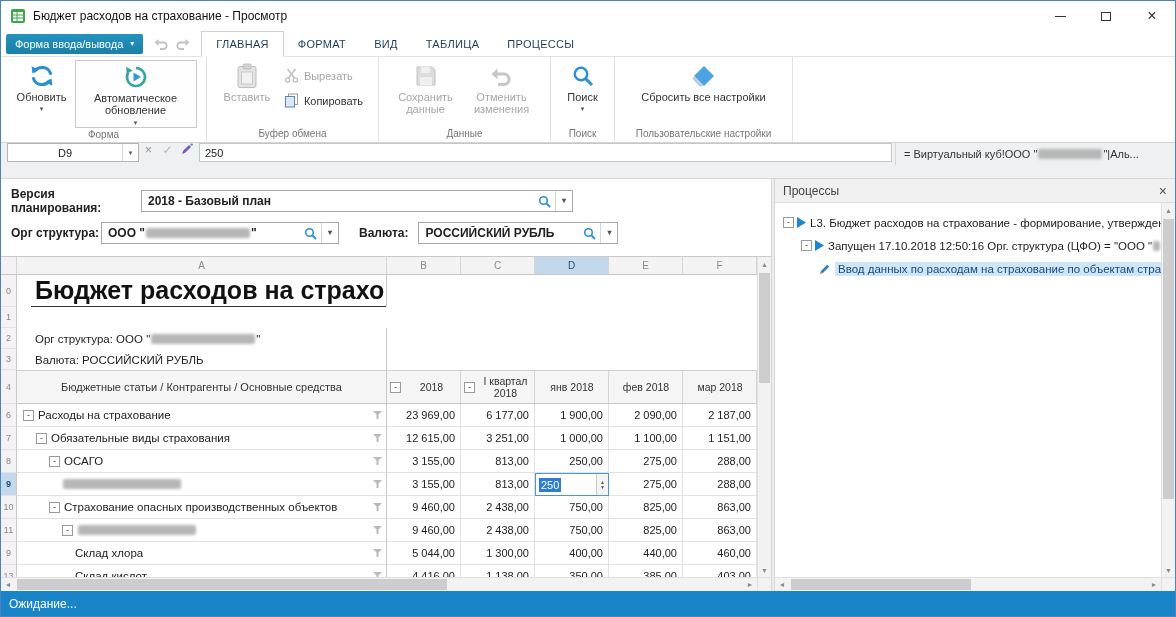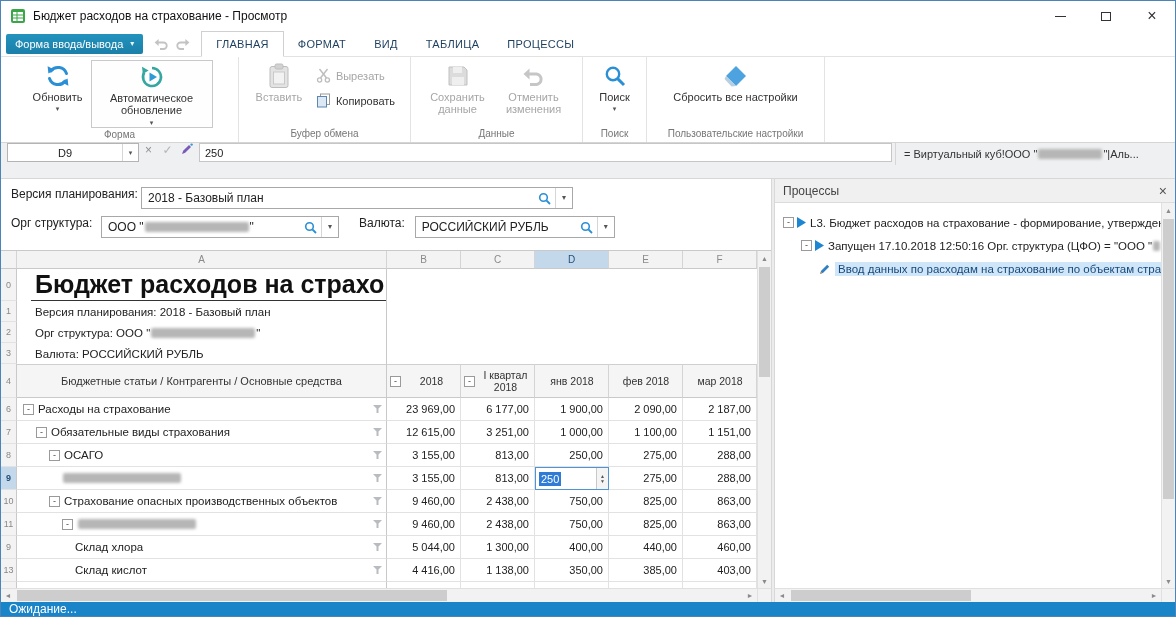--- a/index.html
+++ b/index.html
@@ -60,21 +60,21 @@
   .f-right { width: 280px; flex: none; font-size: 11px; color: #333; padding-left: 8px; display: flex; align-items: center; white-space: nowrap; overflow: hidden; border-left: 1px solid #d6d6d6; align-self: stretch; }
 
   
   .main { flex: 1; display: flex; overflow: hidden; }
   .left { width: 770px; flex: none; display: flex; flex-direction: column; background: #fff; overflow: hidden; }
   .splitter { width: 4px; flex: none; background: #ececec; border-left: 1px solid #d8d8d8; border-right: 1px solid #d8d8d8; }
   .right { flex: 1; display: flex; flex-direction: column; background: #fff; overflow: hidden; }
 
   
   .filters { padding: 8px 0 5px 10px; flex: none; }
-  .filter-row { display: flex; align-items: flex-start; margin-bottom: 7px; }
+  .filter-row { display: flex; align-items: center; margin-bottom: 7px; font-weight: bold; }
   .f-label { font-size: 12px; color: #222; flex: none; }
   .combo { height: 22px; background: #fff; border: 1px solid #a8a8a8; display: flex; align-items: center; font-size: 12px; padding-left: 6px; flex: none; }
   .combo-text { flex: 1; white-space: nowrap; overflow: hidden; display: flex; align-items: center; }
   .combo .mag { padding: 0 4px; }
   .combo .csep { width: 1px; align-self: stretch; background: #d6d6d6; }
   .combo .dd-caret { width: 16px; text-align: center; font-size: 8px; color: #555; }
 
   
   .grid-area { flex: 1; display: flex; overflow: hidden; border-top: 1px solid #c9c9c9; }
   .grid-main { width: 756px; flex: none; overflow: hidden; }
@@ -126,21 +126,21 @@
   .proc-header { height: 24px; flex: none; background: #f0f0f0; border-bottom: 1px solid #dcdcdc; display: flex; align-items: center; padding: 0 8px; font-size: 12px; color: #444; }
   .proc-close { margin-left: auto; color: #555; font-size: 14px; line-height: 1; }
   .proc-mid { flex: 1; display: flex; overflow: hidden; }
   .proc-body { flex: 1; background: #fff; padding: 8px 0 0 8px; overflow: hidden; }
   .proc-item { display: flex; align-items: center; height: 23px; font-size: 11.5px; color: #222; white-space: nowrap; overflow: hidden; }
   .proc-item .cbox { margin-right: 3px; }
   .proc-icon { margin-right: 4px; flex: none; }
   .proc-text.sel { background: #cfe6f9; color: #17487b; padding: 1px 3px; }
 
   
-  .statusbar { height: 14px; flex: none; background: #1984c8; color: #fff; display: flex; align-items: center; padding: 0 8px; font-size: 12px; }
+  .statusbar { height: 25px; flex: none; background: #1984c8; color: #fff; display: flex; align-items: center; padding: 0 8px; font-size: 12px; }
 </style>
 </head>
 <body>
 
 <div class="titlebar">
   <span class="app-icon">
     <svg width="16" height="16" viewBox="0 0 16 16">
         <rect x="1" y="1" width="14" height="14" rx="2" fill="#3aa648"></rect>
         <rect x="3" y="4" width="10" height="9" fill="#fff"></rect>
         <line x1="3" y1="7" x2="13" y2="7" stroke="#3aa648"></line>
@@ -185,21 +185,21 @@
       <div class="tab active">ГЛАВНАЯ</div>
       <div class="tab">ФОРМАТ</div>
       <div class="tab">ВИД</div>
       <div class="tab">ТАБЛИЦА</div>
       <div class="tab">ПРОЦЕССЫ</div>
     </div>
 </div>
 
 <div class="ribbon">
 
-  <div class="rgroup" style="width:238px">
+  <div class="rgroup" style="width:206px">
     <div class="rgroup-body">
       <div class="rbtn" style="width:62px">
         <span class="ricon">
             <svg width="26" height="26" viewBox="0 0 26 26">
               <path d="M21.5 10.5 A9 9 0 0 0 5.8 8" fill="none" stroke="#2b8fd6" stroke-width="3" stroke-linecap="round"></path>
               <polygon points="2.6,3.2 3.4,10.6 9.6,6.8" fill="#2b8fd6"></polygon>
               <path d="M4.5 15.5 A9 9 0 0 0 20.2 18" fill="none" stroke="#2b8fd6" stroke-width="3" stroke-linecap="round"></path>
               <polygon points="23.4,22.8 22.6,15.4 16.4,19.2" fill="#2b8fd6"></polygon>
             </svg>
           </span>
@@ -406,23 +406,20 @@
         <div>
             <div class="grow row-title">
               <div class="gut">0</div>
               <div class="cellA">
                 <span class="grid-title">Бюджет расходов на страхование</span>
               </div>
               <div class="w-rest"></div>
             </div>
             <div class="grow row-info">
               <div class="gut">1</div>
-              <div class="cellA">
-                <span class="info-text">Версия планирования: 2018 - Базовый план</span>
-              </div>
               <div class="w-rest"></div>
             </div>
             <div class="grow row-info">
               <div class="gut">2</div>
               <div class="cellA">
                 <span class="info-text">Орг структура: ООО "</span>
                 <span class="redact" style="width: 104px;"></span>
                 <span class="info-text cont">"</span>
               </div>
               <div class="w-rest"></div>

